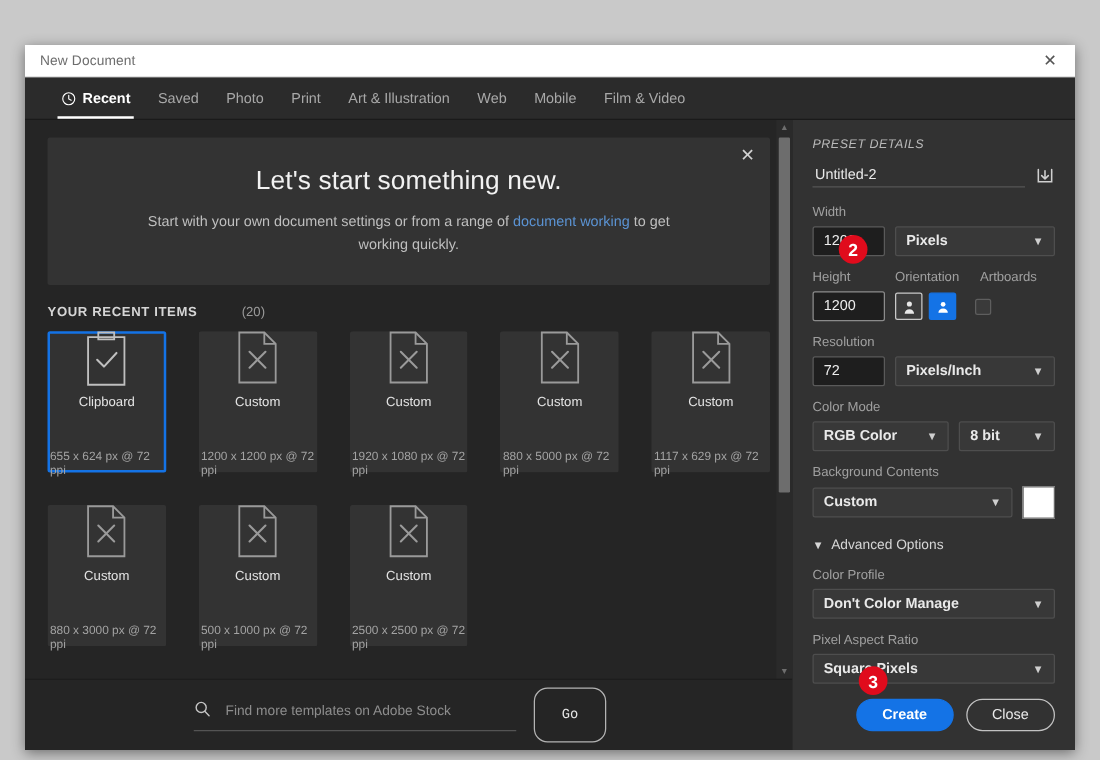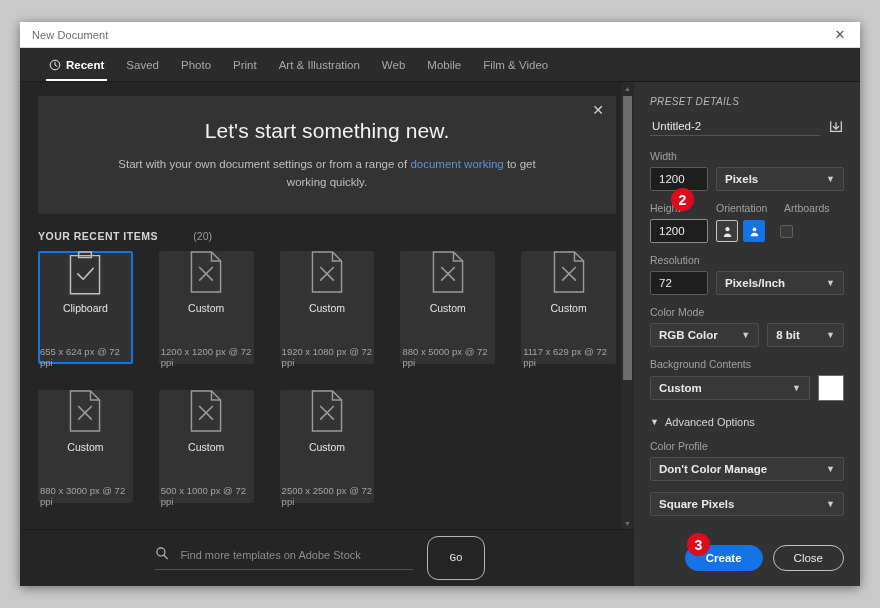--- a/index.html
+++ b/index.html
@@ -3,21 +3,21 @@
 <meta charset="utf-8">
 <style>
   html,body{margin:0;padding:0;}
   body{
     width:880px;height:608px;
     background:#c9c9c9;
     font-family:"Liberation Sans", sans-serif;
     overflow:hidden;
   }
   .window{
-    position:absolute;left:20px;top:22px;width:840px;height:564px;
+    position:absolute;left:20px;top:36px;width:840px;height:564px;
     background:#1e1e1e;
     box-shadow:0 2px 10px rgba(0,0,0,.45);
     display:flex;flex-direction:column;
     overflow:hidden;
   }
   
   .titlebar{
     height:25px;flex:0 0 25px;background:#ffffff;
     display:flex;align-items:center;justify-content:space-between;
     border-bottom:1px solid #d8d8d8;
@@ -458,20 +458,21 @@
       </div>
 
       <div class="fieldlabel">Color Profile</div>
       <div class="row">
         <div class="sel">
           <span class="txt">Don't Color Manage</span>
           <span class="chev">▼</span>
         </div>
       </div>
 
+      <div class="fieldlabel">Pixel Aspect Ratio</div>
       <div class="row">
         <div class="sel">
           <span class="txt">Square Pixels</span>
           <span class="chev">▼</span>
         </div>
       </div>
 
       <div class="footer">
         <button class="btn btn-create">Create</button>
         <button class="btn btn-close">Close</button>

